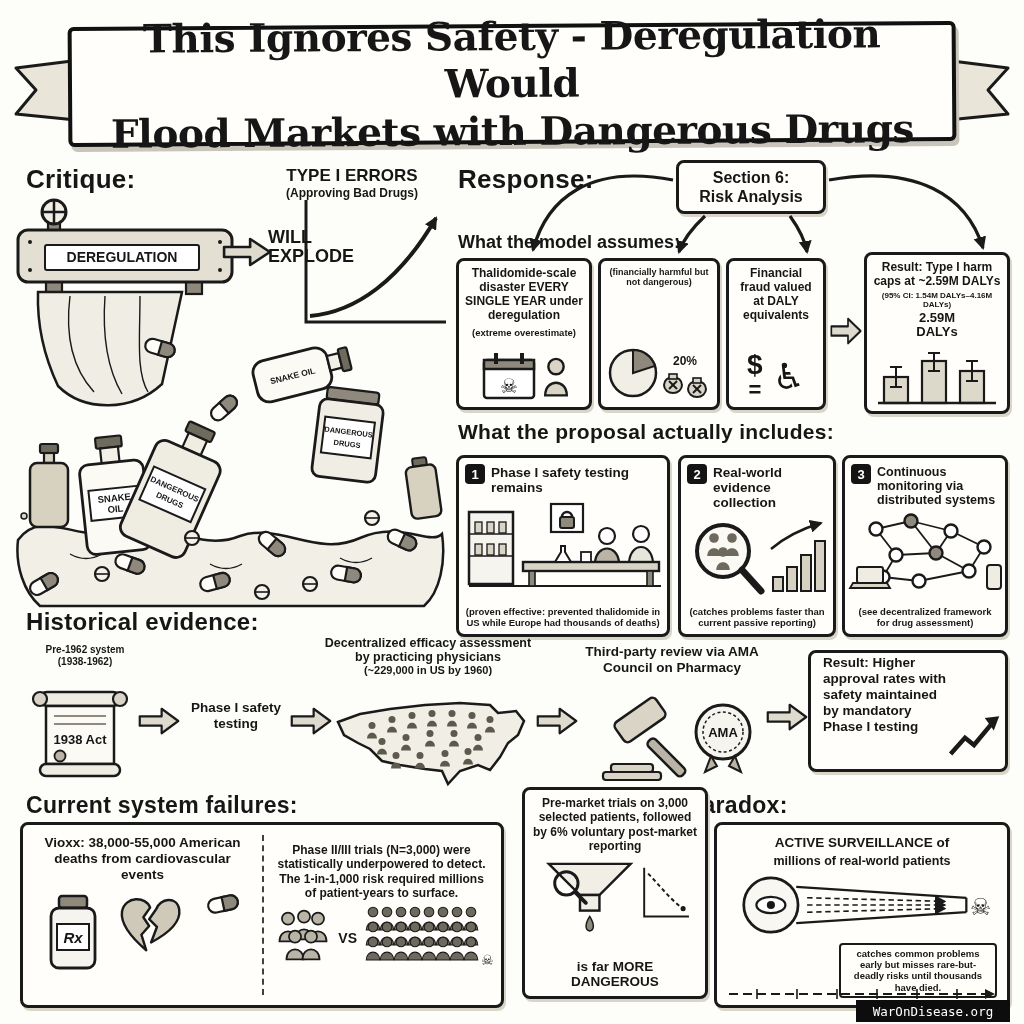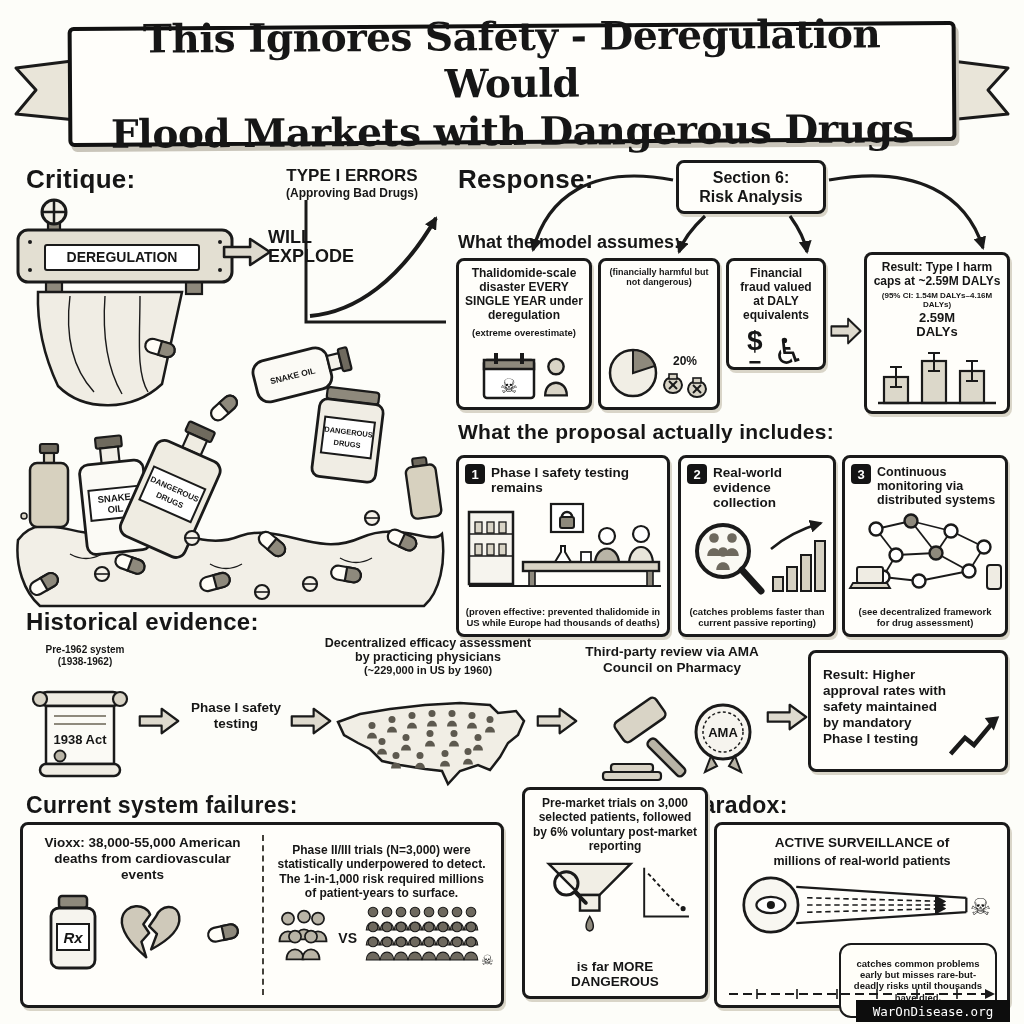--- a/index.html
+++ b/index.html
@@ -207,21 +207,21 @@
     </g>
     <g>
       <ellipse cx="90" cy="46" rx="9" ry="8" fill="#d9d4c6" stroke="#1a1a1a" stroke-width="2"></ellipse>
       <rect x="86" y="35" width="8" height="5" fill="#d9d4c6" stroke="#1a1a1a" stroke-width="1.6"></rect>
       <line x1="86" y1="42" x2="94" y2="50" stroke="#1a1a1a" stroke-width="2"></line>
       <line x1="94" y1="42" x2="86" y2="50" stroke="#1a1a1a" stroke-width="2"></line>
     </g>
   </svg>
 </div>
 
-<div class="card pcard ctr" style="left:726px;top:258px;width:100px;height:112px">
+<div class="card pcard ctr" style="left:726px;top:258px;width:100px;height:152px">
   <div class="b" style="font-size:12px;line-height:1.16">Financial fraud valued at DALY equivalents</div>
   <div style="display:flex;justify-content:center;align-items:center;gap:10px;margin-top:auto">
     <div style="display:flex;flex-direction:column;align-items:center;line-height:1">
       <span class="b" style="font-size:28px">$</span>
       <span class="b" style="font-size:22px">=</span>
     </div>
     <span class="glyph" style="font-size:36px">♿</span>
   </div>
 </div>
 
@@ -427,35 +427,35 @@
     <text x="138" y="47" text-anchor="middle" font-size="13" font-weight="800">AMA</text>
     <path d="M126,66 L120,82 L132,76 Z" fill="#b9b4a6" stroke="#1a1a1a" stroke-width="2"></path>
     <path d="M150,66 L156,82 L144,76 Z" fill="#b9b4a6" stroke="#1a1a1a" stroke-width="2"></path>
   </g>
 </svg>
 
 <svg class="abs barrow" style="left:766px;top:702px" width="42" height="30" viewBox="0 0 48 32" preserveAspectRatio="none">
     <path d="M2,11 H27 V3 L46,16 L27,29 V21 H2 Z"></path>
   </svg>
 
-<div class="card" style="left:808px;top:650px;width:200px;height:122px;padding:14px 58px 10px 12px;position:absolute">
+<div class="card" style="left:808px;top:650px;width:200px;height:122px;padding:2px 58px 10px 12px;position:absolute">
   <div class="b" style="font-size:13.5px;line-height:1.18">Result: Higher approval rates with safety maintained by mandatory Phase I testing</div>
   <svg class="abs" style="right:4px;bottom:8px" width="54" height="50" viewBox="0 0 60 52">
     <path d="M4,46 L20,28 L30,36 L50,12" fill="none" stroke="#1a1a1a" stroke-width="5"></path>
     <polygon points="42,6 58,4 52,20" fill="#1a1a1a"></polygon>
   </svg>
 </div>
 
 <div class="shead" style="left:26px;top:792px">Current system failures:</div>
 
 <div class="card" style="left:20px;top:822px;width:484px;height:186px">
   <div class="abs" style="left:50%;top:10px;bottom:10px;border-left:2.5px dashed #44413a"></div>
   <div class="abs ctr" style="left:0;top:0;width:50%;height:100%;padding:10px 12px">
     <div class="b" style="font-size:13.5px;line-height:1.2">Vioxx: 38,000-55,000 American deaths from cardiovascular events</div>
-    <div style="display:flex;justify-content:center;align-items:center;gap:16px;margin-top:10px">
+    <div style="display:flex;justify-content:center;align-items:flex-start;gap:16px;margin-top:10px">
       <svg width="56" height="78" viewBox="0 0 56 78">
         <rect x="14" y="2" width="28" height="12" rx="3" fill="#8e897c" stroke="#1a1a1a" stroke-width="2.5"></rect>
         <rect x="6" y="14" width="44" height="60" rx="8" fill="#f6f4ee" stroke="#1a1a1a" stroke-width="2.8"></rect>
         <rect x="12" y="30" width="32" height="26" fill="#fff" stroke="#1a1a1a" stroke-width="2"></rect>
         <text x="28" y="49" text-anchor="middle" font-size="15" font-weight="800" font-style="italic">Rx</text>
       </svg>
       <svg width="74" height="64" viewBox="0 0 76 66">
         <path d="M34,14 C30,2 8,2 5,18 C3,32 16,46 30,58 L25,42 L33,33 L27,24 Z" fill="#cfc9ba" stroke="#1a1a1a" stroke-width="2.5" stroke-linejoin="round"></path>
         <path d="M40,16 L33,26 L41,34 L35,50 C50,42 66,30 64,16 C62,2 44,4 40,16 Z" fill="#cfc9ba" stroke="#1a1a1a" stroke-width="2.5" stroke-linejoin="round"></path>
       </svg>
@@ -525,21 +525,21 @@
       <circle cx="36" cy="42" r="4.5" fill="#1a1a1a"></circle>
     </g>
     <path d="M64,22 L252,34 M64,62 L252,50 M252,34 L252,50" fill="none" stroke="#1a1a1a" stroke-width="2.5"></path>
     <g stroke="#1a1a1a" stroke-width="1.8" stroke-dasharray="6,4">
       <line x1="76" y1="34" x2="228" y2="38" marker-end="url(#ah)"></line>
       <line x1="76" y1="42" x2="228" y2="42" marker-end="url(#ah)"></line>
       <line x1="76" y1="50" x2="228" y2="46" marker-end="url(#ah)"></line>
     </g>
     <text class="glyph" x="256" y="53" font-size="26">☠</text>
   </svg>
-  <div class="abs note" style="right:10px;top:118px;width:158px;border:2px solid #1a1a1a;border-radius:12px;background:#fffef8;padding:13px 4px">catches common problems early but misses rare-but-deadly risks until thousands have died.</div>
+  <div class="abs note" style="right:10px;top:118px;width:158px;border:2px solid #1a1a1a;border-radius:4px;background:#fffef8;padding:3px 4px">catches common problems early but misses rare-but-deadly risks until thousands have died.</div>
   <svg class="abs" style="left:10px;bottom:4px" width="270" height="14" viewBox="0 0 270 14">
     <line x1="2" y1="7" x2="258" y2="7" stroke="#1a1a1a" stroke-width="2" stroke-dasharray="9,5"></line>
     <g stroke="#1a1a1a" stroke-width="1.6">
       <line x1="30" y1="2" x2="30" y2="12"></line>
         <line x1="70" y1="2" x2="70" y2="12"></line>
         <line x1="110" y1="2" x2="110" y2="12"></line>
       <line x1="150" y1="2" x2="150" y2="12"></line>
         <line x1="190" y1="2" x2="190" y2="12"></line>
         <line x1="230" y1="2" x2="230" y2="12"></line>
     </g>

